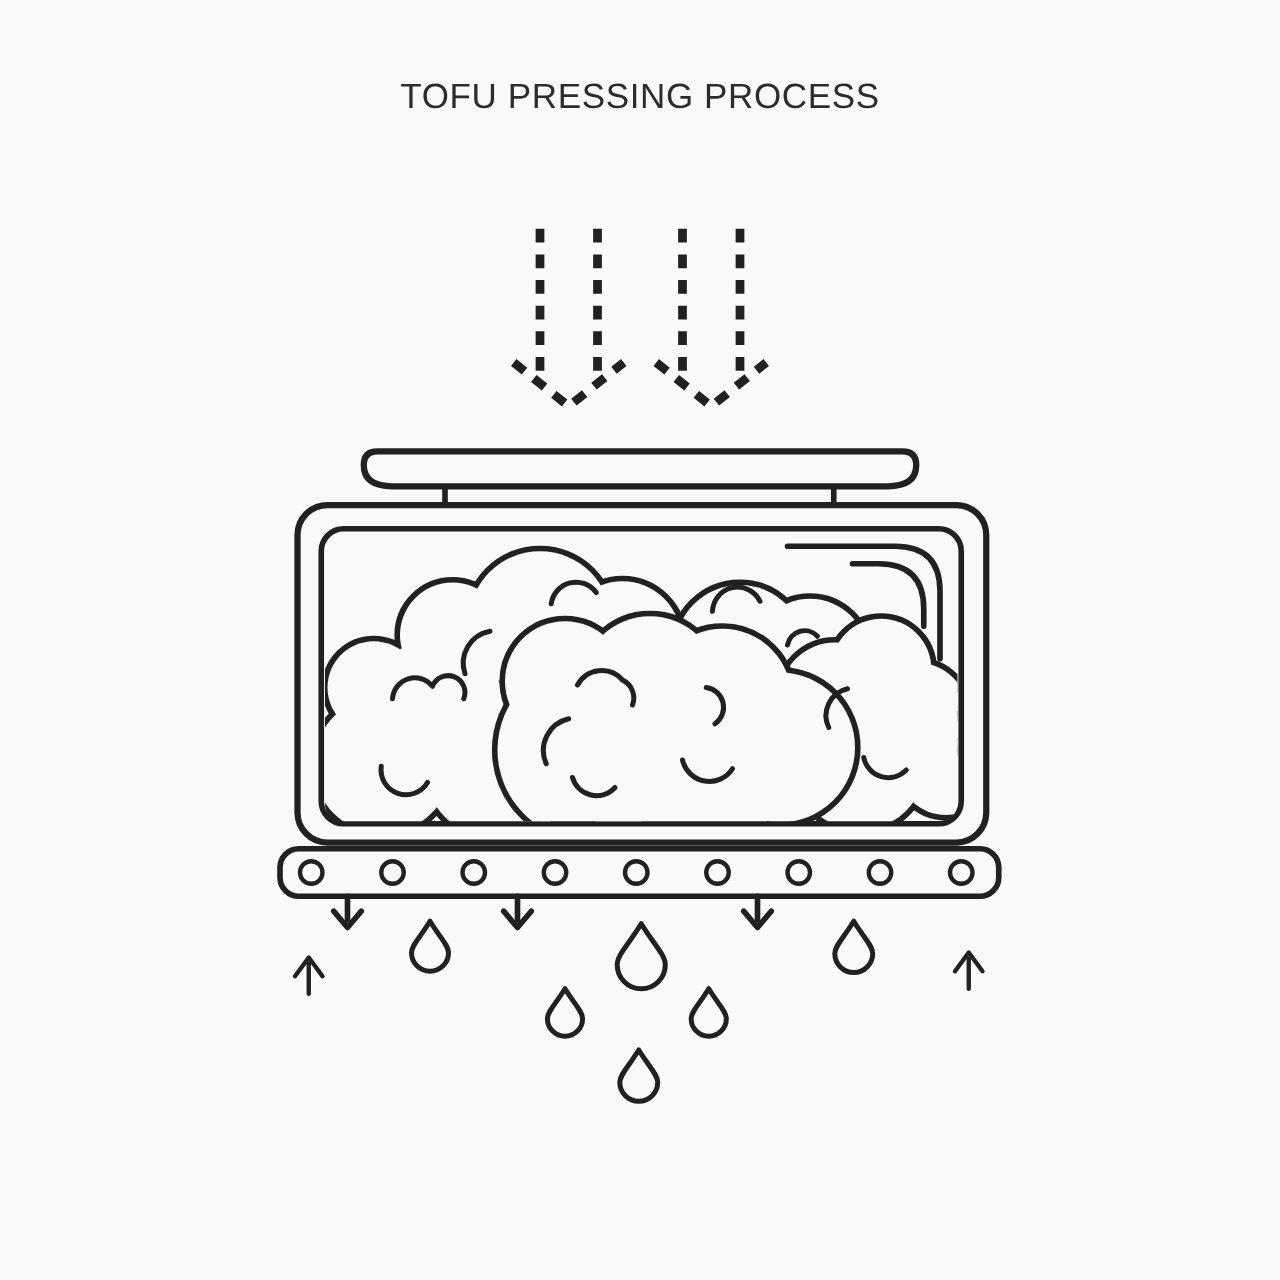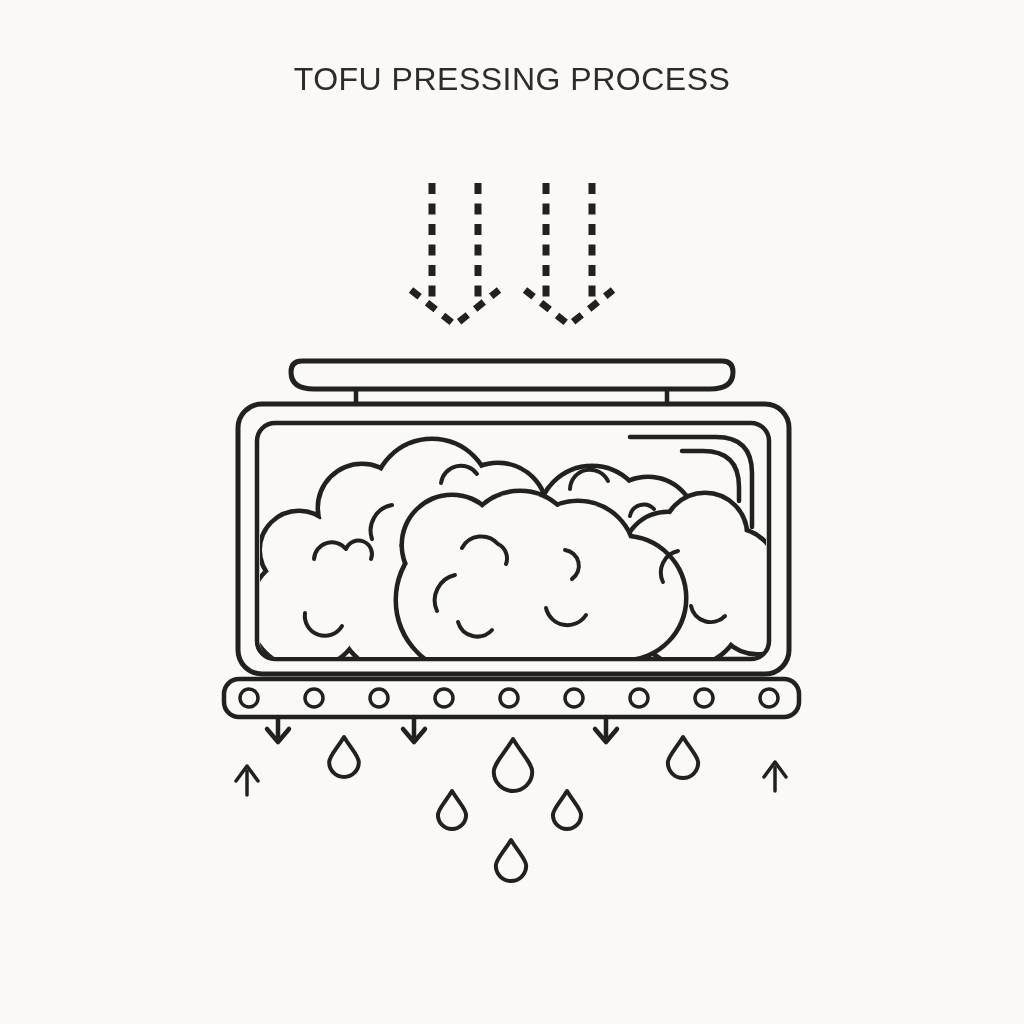--- a/index.html
+++ b/index.html
@@ -1,21 +1,21 @@
 <!DOCTYPE html>
 <html><head>
 <meta charset="utf-8">
 <style>
   :root{ --line:#212120; --bg:#faf9f7; }
   html,body{ margin:0; padding:0; }
   body{ background:var(--bg); font-family:"Liberation Sans", sans-serif; }
   .canvas{ position:relative; width:1024px; height:1024px; background:var(--bg); overflow:hidden; }
   .title{
     position:absolute; top:61px; left:0; width:1024px;
-    text-align:center; font-size:32px; font-weight:500;
+    text-align:center; font-size:28px; font-weight:500;
     letter-spacing:0.5px; color:#2c2c2a;
   }
   svg{ position:absolute; left:0; top:0; }
   .ln{ stroke:var(--line); fill:none; stroke-linejoin:round; stroke-linecap:round; }
   .w35{ stroke-width:3.5; } .w4{ stroke-width:4; } .w45{ stroke-width:4.5; } .w5{ stroke-width:5; }
   .dash{ stroke-width:7; stroke-dasharray:11 9.5; stroke-linecap:butt; stroke-linejoin:miter; }
   .cloud-stroke circle{ fill:none; stroke:var(--line); stroke-width:9; }
   .cloud-fill circle{ fill:var(--bg); stroke:none; }
 </style>
 </head>

